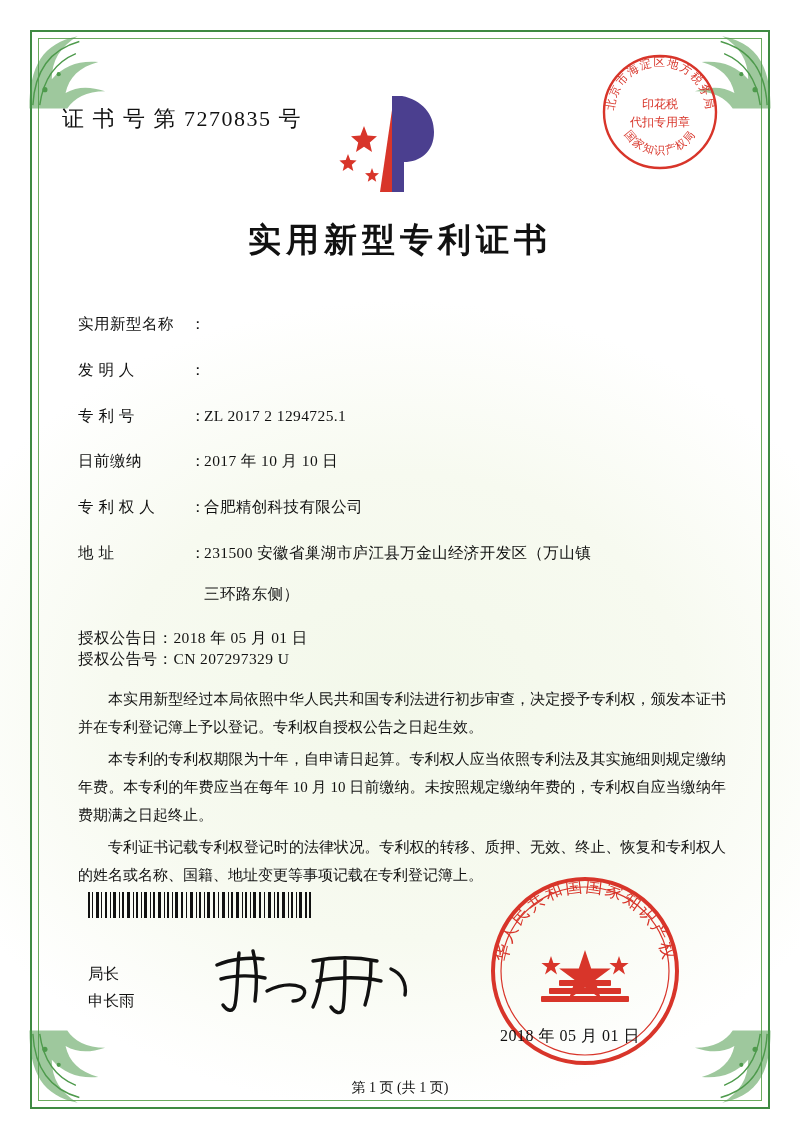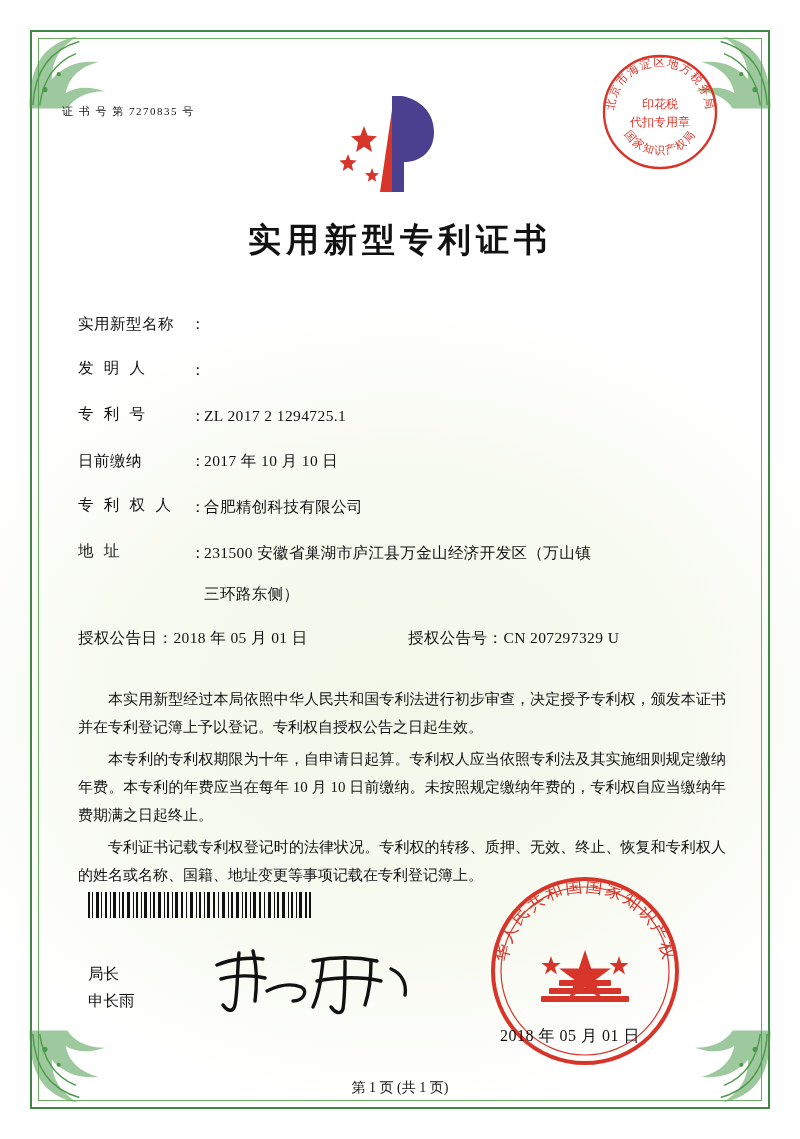--- a/index.html
+++ b/index.html
@@ -41,21 +41,21 @@
   .corner.tl { left: 26px;  top: 26px; }
   .corner.tr { right: 26px; top: 26px; transform: scaleX(-1); }
   .corner.bl { left: 26px;  bottom: 26px; transform: scaleY(-1); }
   .corner.br { right: 26px; bottom: 26px; transform: scale(-1,-1); }
 
   
   .cert-no {
     position: absolute;
     left: 62px;
     top: 104px;
-    font-size: 11px;
+    font-size: 22px;
     letter-spacing: 1.5px;
     color: #111;
     white-space: nowrap;
   }
   .logo {
     position: absolute;
     left: 330px;
     top: 88px;
     width: 120px;
     height: 110px;
@@ -102,41 +102,41 @@
   }
   .field-label {
     width: 112px;
     flex: none;
     letter-spacing: 0.5px;
     white-space: nowrap;
   }
   .field-label.spread {
     display: flex;
     justify-content: space-between;
-    font-family: Liberation Mono, monospace;
   }
   .field-colon {
     width: 14px;
     flex: none;
   }
   .field-value {
     flex: 1;
     letter-spacing: 0.4px;
   }
   .field-value .line2 {
     display: block;
     margin-top: 18px;
   }
 
   .pub-row {
     display: flex;
     align-items: flex-start;
     margin-top: 10px;
     font-size: 15.5px;
     letter-spacing: 0.4px;
+    flex-direction: column;
   }
   .pub-left { width: 330px; flex: none; }
   .pub-right { flex: 1; }
 
   
   .body-text {
     position: absolute;
     left: 78px;
     top: 685px;
     width: 648px;

